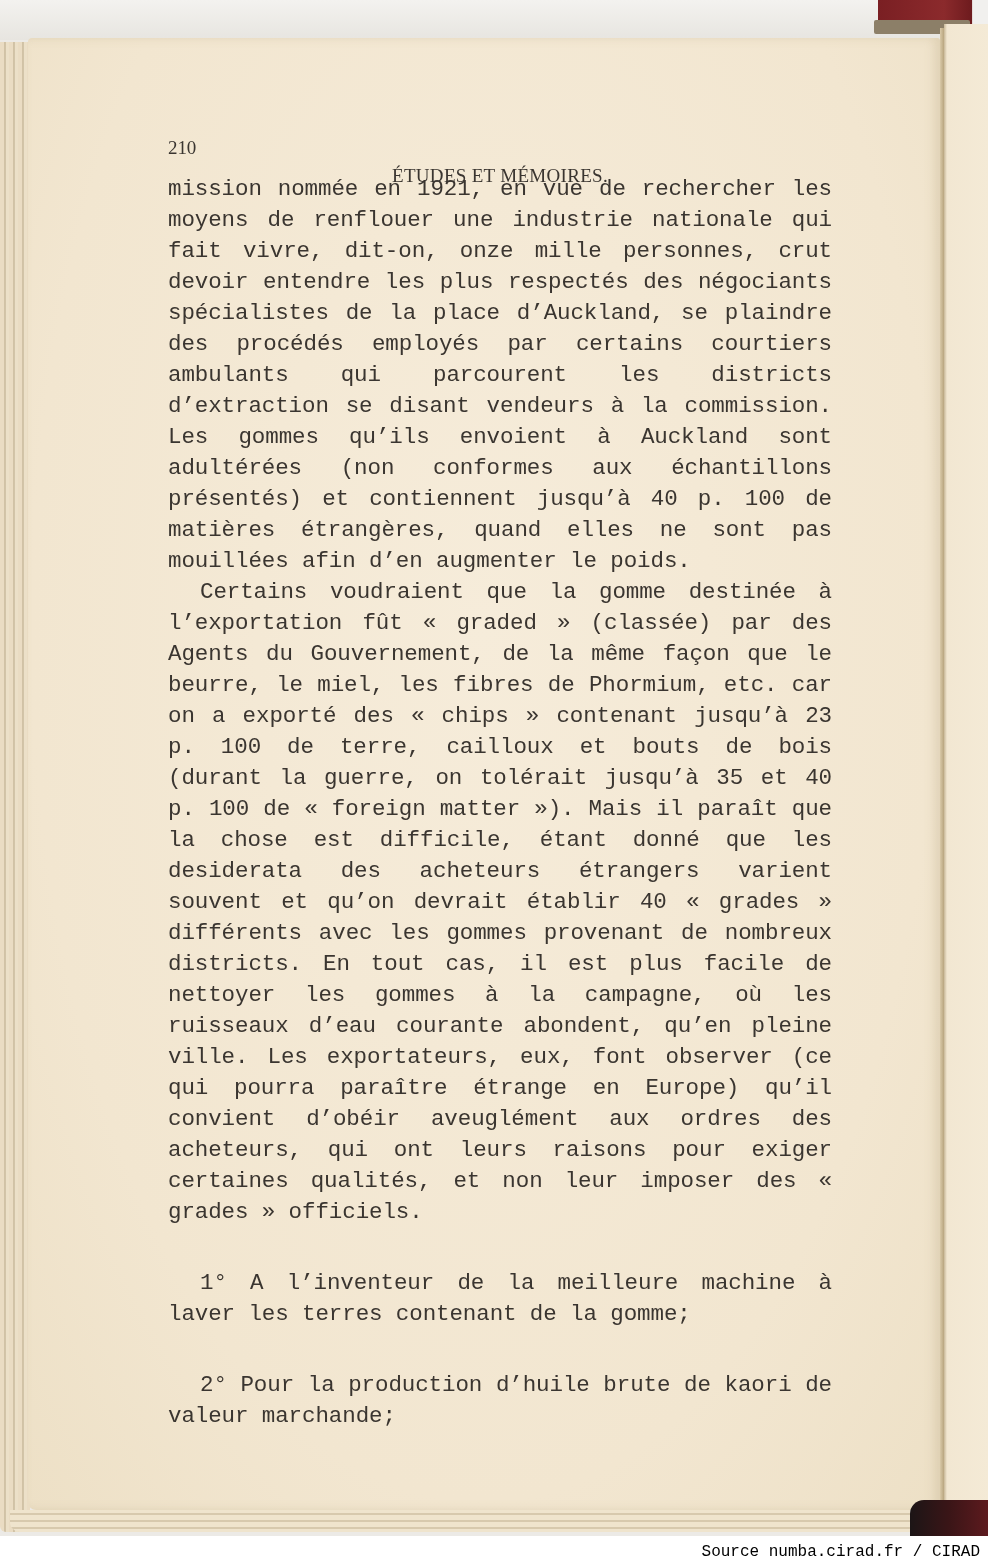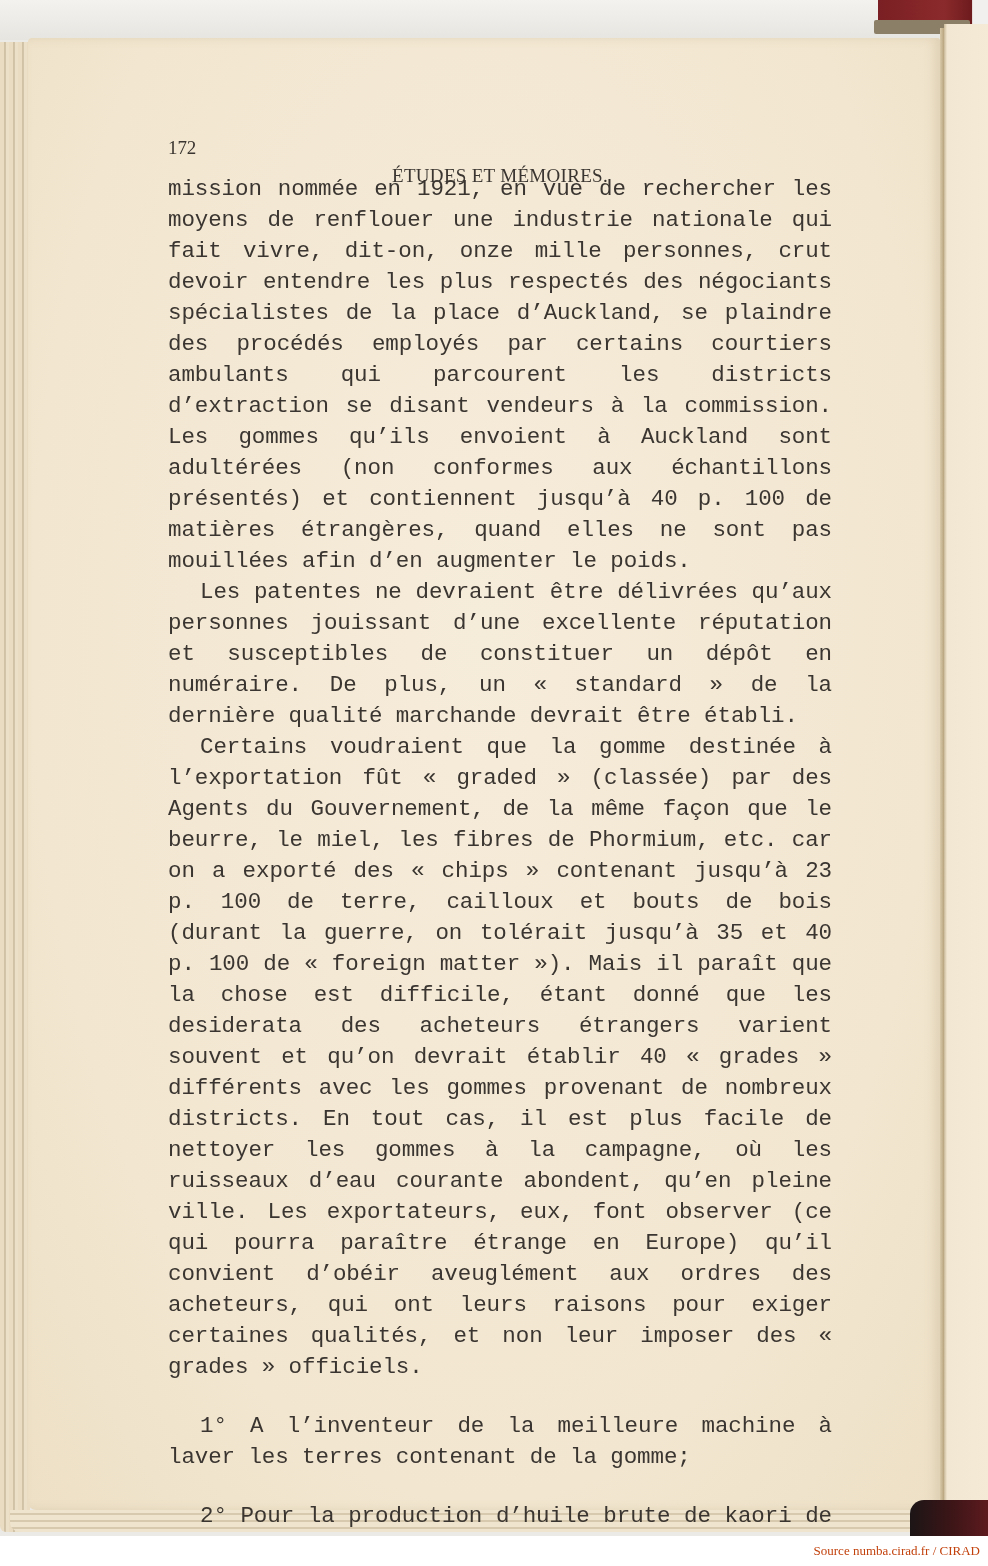--- a/index.html
+++ b/index.html
@@ -79,23 +79,23 @@
   }
   .footer-strip {
     position: absolute;
     left: 0; top: 1536px;
     width: 988px; height: 30px;
     background: #ffffff;
   }
   .source {
     position: absolute;
     right: 8px; top: 1543px;
-    font-family: Liberation Serif, serif;
-    font-size: 13px;
-    color: #c2410c;
+    font-family: Liberation Mono, monospace;
+    font-size: 16px;
+    color: #000000;
   }
   .text-block {
     position: absolute;
     left: 168px; top: 128px;
     width: 664px;
     font-family: "Liberation Serif", "DejaVu Serif", serif;
     color: #3a3530;
     font-size: 22.5px;
     line-height: 31px;
     letter-spacing: -0.1px;
@@ -121,45 +121,44 @@
   .para {
     text-align: justify;
     margin: 0;
     font-family: Liberation Mono, monospace;
   }
   .para.indent {
     text-indent: 32px;
   }
   .para.list-item {
     text-indent: 32px;
-    margin-top: 28px;
+    margin-top: 40px;
   }
 </style>
 </head>
 <body>
 
 <div class="scan">
   <div class="top-strip"></div>
   <div class="binding-top"></div>
   <div class="binding-top-edge"></div>
   <div class="page-stack-left"></div>
   <div class="page-stack-bottom"></div>
   <div class="page-right"></div>
   <div class="page"></div>
   <div class="gutter-line"></div>
   <div class="binding-bottom"></div>
 
   <div class="text-block">
     <div class="running-head">
-      <span class="page-number">172</span>
+      <span class="page-number">210</span>
       <span class="header-title">ÉTUDES ET MÉMOIRES.</span>
     </div>
 
     <p class="para">mission nommée en 1921, en vue de rechercher les moyens de renflouer une industrie nationale qui fait vivre, dit-on, onze mille personnes, crut devoir entendre les plus respectés des négociants spécialistes de la place d’Auckland, se plaindre des procédés employés par certains courtiers ambulants qui parcourent les districts d’extraction se disant vendeurs à la commission. Les gommes qu’ils envoient à Auckland sont adultérées (non conformes aux échantillons présentés) et contiennent jusqu’à 40 p. 100 de matières étrangères, quand elles ne sont pas mouillées afin d’en augmenter le poids.</p>
-    <p class="para indent">Les patentes ne devraient être délivrées qu’aux personnes jouissant d’une excellente réputation et susceptibles de constituer un dépôt en numéraire. De plus, un « standard » de la dernière qualité marchande devrait être établi.</p>
     <p class="para indent">Certains voudraient que la gomme destinée à l’exportation fût « graded » (classée) par des Agents du Gouvernement, de la même façon que le beurre, le miel, les fibres de Phormium, etc. car on a exporté des « chips » contenant jusqu’à 23 p. 100 de terre, cailloux et bouts de bois (durant la guerre, on tolérait jusqu’à 35 et 40 p. 100 de « foreign matter »). Mais il paraît que la chose est difficile, étant donné que les desiderata des acheteurs étrangers varient souvent et qu’on devrait établir 40 « grades » différents avec les gommes provenant de nombreux districts. En tout cas, il est plus facile de nettoyer les gommes à la campagne, où les ruisseaux d’eau courante abondent, qu’en pleine ville. Les exportateurs, eux, font observer (ce qui pourra paraître étrange en Europe) qu’il convient d’obéir aveuglément aux ordres des acheteurs, qui ont leurs raisons pour exiger certaines qualités, et non leur imposer des « grades » officiels.</p>
 
     <p class="para list-item">1° A l’inventeur de la meilleure machine à laver les terres contenant de la gomme;</p>
     <p class="para list-item">2° Pour la production d’huile brute de kaori de valeur marchande;</p>
   </div>
 
   <div class="footer-strip"></div>
   <div class="source">Source numba.cirad.fr / CIRAD</div>
 </div>
 

